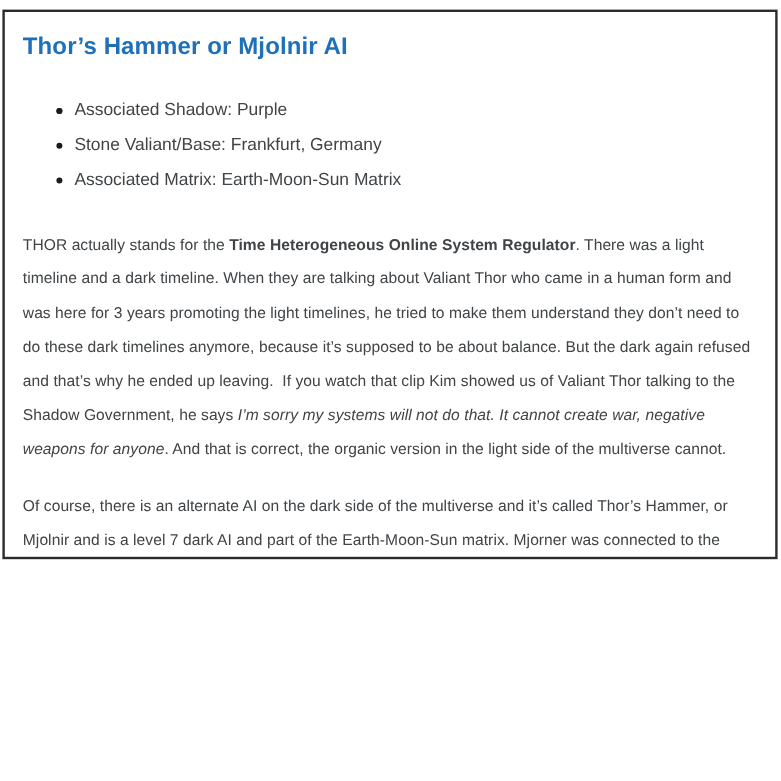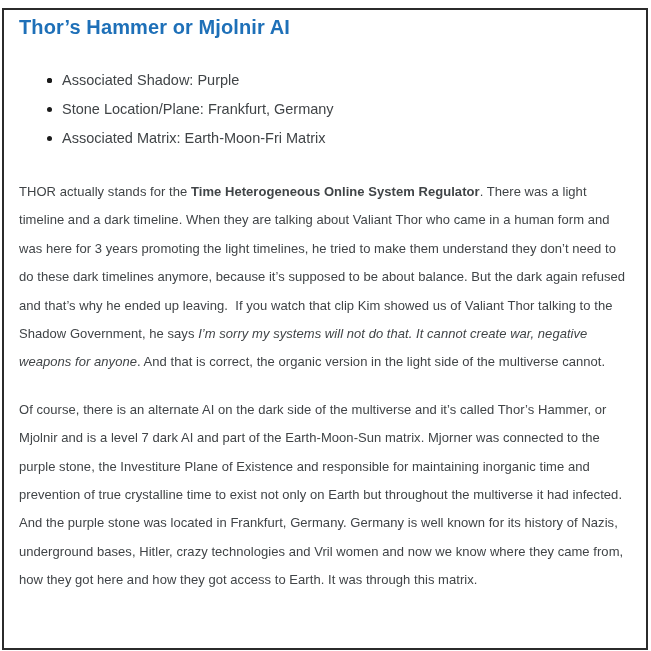--- a/index.html
+++ b/index.html
@@ -14,25 +14,25 @@
     --title-color: #1e70b8;
     --text-color: #404447;
     --border-color: #2b2b2b;
     --bg-color: #ffffff;
   }
   .content-frame {
     position: absolute;
     left: 2px;
     top: 8px;
     width: 646px;
-    height: 642px;
+    height: 458px;
     box-sizing: border-box;
     border: 2px solid var(--border-color);
     background: var(--bg-color);
-    padding: 4px 14px 0 15px;
+    padding: 16px 14px 0 15px;
     overflow: hidden;
   }
   .page-title {
     margin: 0;
     padding: 0;
     font-size: 20px;
     line-height: 26px;
     font-weight: 700;
     color: var(--title-color);
     letter-spacing: 0.1px;
@@ -80,25 +80,25 @@
   <ul class="info-list">
     <li>
       <span class="bullet-dot"></span>
     </li>
     <li>
       <span class="bullet-dot"></span>
       <span>Associated Shadow: Purple</span>
     </li>
     <li>
       <span class="bullet-dot"></span>
-      <span>Stone Location/Plane: Frankfurt, Germany</span>
+      <span>Stone Valiant/Base: Frankfurt, Germany</span>
     </li>
     <li>
       <span class="bullet-dot"></span>
-      <span>Associated Matrix: Earth-Moon-Fri Matrix</span>
+      <span>Associated Matrix: Earth-Moon-Sun Matrix</span>
     </li>
   </ul>
 
   <p class="body-paragraph para-1"><span>THOR actually stands for the </span><span class="seg-bold">Time Heterogeneous Online System Regulator</span><span>. There was a light timeline and a dark timeline. When they are talking about Valiant Thor who came in a human form and was here for 3 years promoting the light timelines, he tried to make them understand they don’t need to do these dark timelines anymore, because it’s supposed to be about balance. But the dark again refused and that’s why he ended up leaving. &nbsp;If you watch that clip Kim showed us of Valiant Thor talking to the Shadow Government, he says </span><span class="seg-italic">I’m sorry my systems will not do that. It cannot create war, negative weapons for anyone</span><span>. And that is correct, the organic version in the light side of the multiverse cannot.</span></p>
 
   <p class="body-paragraph para-2"><span>Of course, there is an alternate AI on the dark side of the multiverse and it’s called Thor’s Hammer, or Mjolnir and is a level 7 dark AI and part of the Earth-Moon-Sun matrix. Mjorner was connected to the purple stone, the Investiture Plane of Existence and responsible for maintaining inorganic time and prevention of true crystalline time to exist not only on Earth but throughout the multiverse it had infected. And the purple stone was located in Frankfurt, Germany. Germany is well known for its history of Nazis, underground bases, Hitler, crazy technologies and Vril women and now we know where they came from, how they got here and how they got access to Earth. It was through this matrix.</span></p>
 
 </div>
 
 </body></html>

